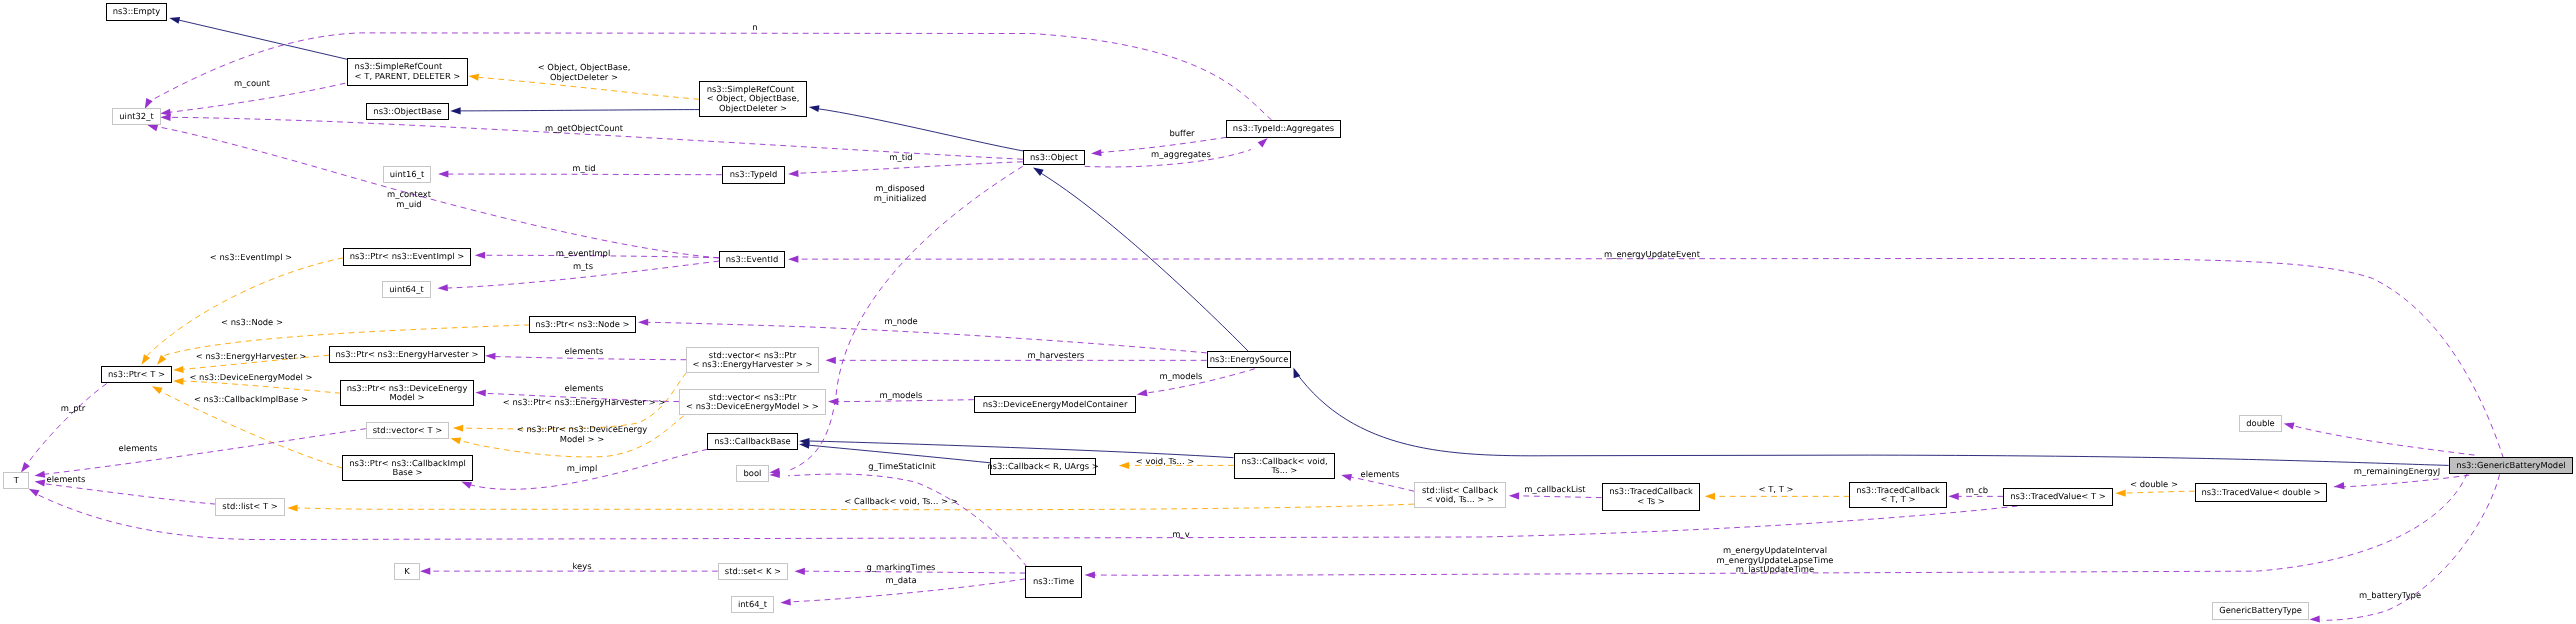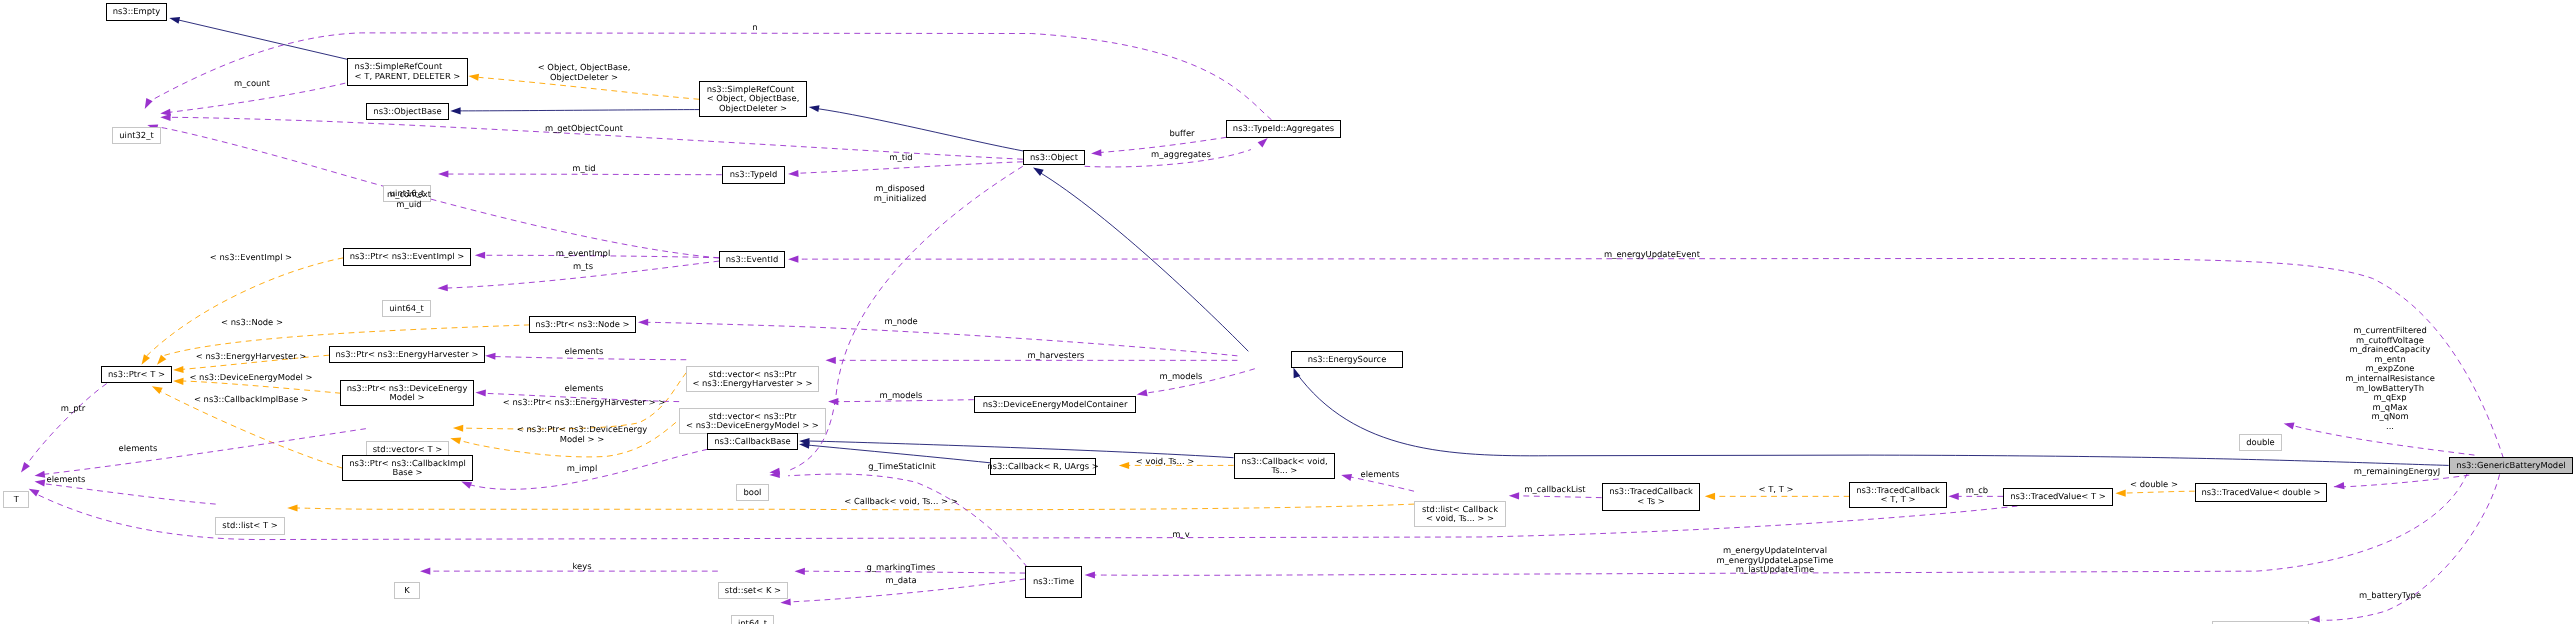--- a/index.html
+++ b/index.html
@@ -3,21 +3,21 @@
 <meta charset="utf-8">
 <style>
   html,body{margin:0;padding:0;background:#ffffff;}
   #canvas{position:relative;width:2576px;height:624px;background:#ffffff;overflow:hidden;
           font-family:"DejaVu Sans","Liberation Sans",sans-serif;
           -webkit-font-smoothing:antialiased;text-rendering:geometricPrecision;}
   svg.edges{position:absolute;left:0;top:0;}
   .node{position:absolute;box-sizing:border-box;background:#ffffff;border:0.6px solid #000000;
         font-size:8.4px;color:#000000;text-align:center;line-height:9.6px;white-space:pre;
         display:flex;flex-direction:column;justify-content:center;align-items:center;}
-  .node.gray{border-color:#c6c6c6;margin-top:19px;}
+  .node.gray{border-color:#c6c6c6;}
   .node .blk{display:inline-block;text-align:left;}
   .node.fill{background:#bfbfbf;}
   .elabel{position:absolute;font-size:8.4px;color:#000000;line-height:9.6px;text-align:center;
           white-space:pre;transform:translateX(-50%);}
 </style>
 </head>
 <body>
 
 <div id="canvas">
 <svg class="edges" width="2576" height="624" viewBox="0 0 3995 968">
@@ -139,21 +139,21 @@
 <div class="node" style="left:722px;top:166px;width:63px;height:18px"><span>ns3::TypeId</span></div>
 <div class="node" style="left:343px;top:248px;width:128px;height:18px"><span>ns3::Ptr&lt; ns3::EventImpl &gt;</span></div>
 <div class="node" style="left:719px;top:251px;width:66px;height:17.4px"><span>ns3::EventId</span></div>
 <div class="node gray" style="left:382px;top:281px;width:49px;height:17px"><span>uint64_t</span></div>
 <div class="node" style="left:529px;top:316px;width:107px;height:17.4px"><span>ns3::Ptr&lt; ns3::Node &gt;</span></div>
 <div class="node" style="left:101px;top:366px;width:71px;height:17.4px"><span>ns3::Ptr&lt; T &gt;</span></div>
 <div class="node" style="left:329px;top:346px;width:156px;height:17.4px"><span>ns3::Ptr&lt; ns3::EnergyHarvester &gt;</span></div>
 <div class="node" style="left:340px;top:380px;width:134px;height:26.4px"><span>ns3::Ptr&lt; ns3::DeviceEnergy</span><span>Model &gt;</span></div>
 <div class="node gray" style="left:686px;top:347px;width:133px;height:26.4px"><span>std::vector&lt; ns3::Ptr</span><span>&lt; ns3::EnergyHarvester &gt; &gt;</span></div>
 <div class="node gray" style="left:679px;top:389px;width:147px;height:26.4px"><span>std::vector&lt; ns3::Ptr</span><span>&lt; ns3::DeviceEnergyModel &gt; &gt;</span></div>
-<div class="node" style="left:1291px;top:351px;width:112px;height:17.4px"><span>ns3::EnergySource</span></div>
+<div class="node" style="left:1207px;top:351px;width:84px;height:17.4px"><span>ns3::EnergySource</span></div>
 <div class="node" style="left:974px;top:396px;width:162px;height:17.4px"><span>ns3::DeviceEnergyModelContainer</span></div>
 <div class="node gray" style="left:366px;top:422px;width:83px;height:17px"><span>std::vector&lt; T &gt;</span></div>
 <div class="node" style="left:707px;top:433px;width:91px;height:17.4px"><span>ns3::CallbackBase</span></div>
 <div class="node" style="left:342px;top:455px;width:131px;height:26.4px"><span>ns3::Ptr&lt; ns3::CallbackImpl</span><span>Base &gt;</span></div>
 <div class="node gray" style="left:736px;top:465px;width:33px;height:17px"><span>bool</span></div>
 <div class="node" style="left:990px;top:458px;width:106px;height:17.4px"><span>ns3::Callback&lt; R, UArgs &gt;</span></div>
 <div class="node" style="left:1234px;top:453px;width:101px;height:26.4px"><span>ns3::Callback&lt; void,</span><span>Ts... &gt;</span></div>
 <div class="node gray" style="left:3.2px;top:472px;width:26px;height:17px"><span>T</span></div>
 <div class="node gray" style="left:215px;top:498px;width:70px;height:18px"><span>std::list&lt; T &gt;</span></div>
 <div class="node gray" style="left:1414px;top:482px;width:92px;height:26.4px"><span>std::list&lt; Callback</span><span>&lt; void, Ts... &gt; &gt;</span></div>
@@ -187,21 +187,20 @@
 <div class="elabel" style="left:584px;top:347px"><div>elements</div></div>
 <div class="elabel" style="left:251px;top:352px"><div>&lt; ns3::EnergyHarvester &gt;</div></div>
 <div class="elabel" style="left:1056px;top:351px"><div>m_harvesters</div></div>
 <div class="elabel" style="left:251px;top:373px"><div>&lt; ns3::DeviceEnergyModel &gt;</div></div>
 <div class="elabel" style="left:901px;top:391px"><div>m_models</div></div>
 <div class="elabel" style="left:584px;top:384px"><div>elements</div></div>
 <div class="elabel" style="left:1181px;top:372px"><div>m_models</div></div>
 <div class="elabel" style="left:251px;top:395px"><div>&lt; ns3::CallbackImplBase &gt;</div></div>
 <div class="elabel" style="left:584px;top:398px"><div>&lt; ns3::Ptr&lt; ns3::EnergyHarvester &gt; &gt;</div></div>
 <div class="elabel" style="left:582px;top:425px"><div>&lt; ns3::Ptr&lt; ns3::DeviceEnergy</div><div>Model &gt; &gt;</div></div>
-<div class="elabel" style="left:2390px;top:326px"><div>m_currentFiltered</div><div>m_cutoffVoltage</div><div>m_drainedCapacity</div><div>m_entn</div><div>m_expZone</div><div>m_internalResistance</div><div>m_lowBatteryTh</div><div>m_qExp</div><div>m_qMax</div><div>m_qNom</div><div>...</div></div>
 <div class="elabel" style="left:73px;top:404px"><div>m_ptr</div></div>
 <div class="elabel" style="left:138px;top:444px"><div>elements</div></div>
 <div class="elabel" style="left:66px;top:475px"><div>elements</div></div>
 <div class="elabel" style="left:582px;top:464px"><div>m_impl</div></div>
 <div class="elabel" style="left:902px;top:462px"><div>g_TimeStaticInit</div></div>
 <div class="elabel" style="left:1165px;top:457px"><div>&lt; void, Ts... &gt;</div></div>
 <div class="elabel" style="left:1380px;top:470px"><div>elements</div></div>
 <div class="elabel" style="left:1555px;top:485px"><div>m_callbackList</div></div>
 <div class="elabel" style="left:1776px;top:485px"><div>&lt; T, T &gt;</div></div>
 <div class="elabel" style="left:1977px;top:486px"><div>m_cb</div></div>

